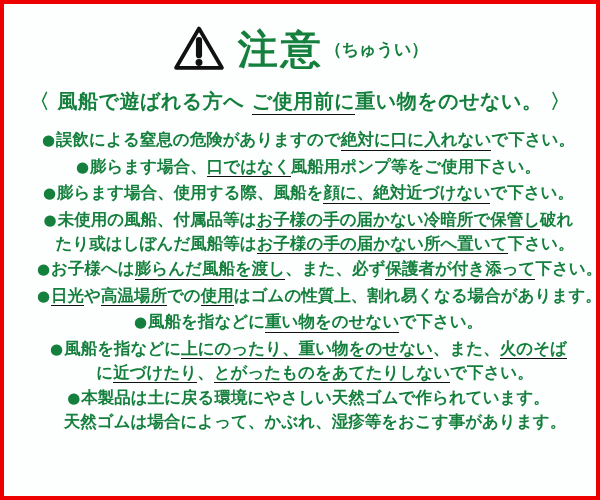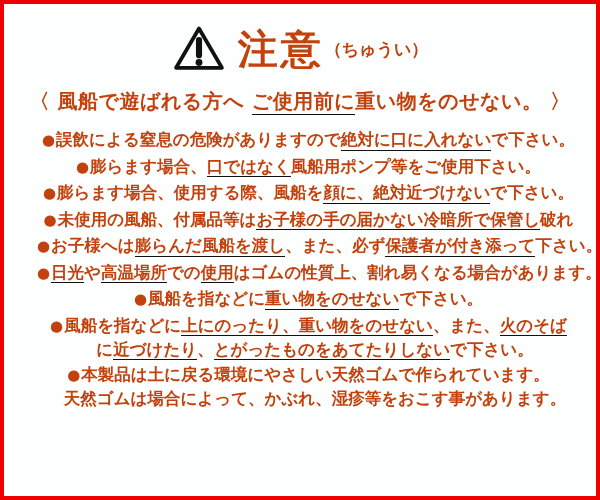--- a/index.html
+++ b/index.html
@@ -2,21 +2,21 @@
 <html><head>
 <meta charset="utf-8">
 <style>
   html,body { margin:0; padding:0; background:#fff; }
   * { box-sizing:border-box; }
   .sheet {
     position:relative;
     width:600px; height:500px;
     border:4px solid #ee0000;
     background:#fdfefe;
-    color:#c2410c;
+    color:#15803d;
     font-family:"DejaVu Sans", sans-serif;
     font-weight:bold;
     overflow:hidden;
   }
   .header {
     display:flex;
     align-items:center;
     justify-content:center;
     margin-top:18px;
     height:54px;
@@ -65,20 +65,21 @@
         <div class="line"><span class="bullet">●</span><span>誤飲による窒息の危険がありますので</span><span class="u">絶対に口に入れない</span><span>で下さい。</span></div>
       </div>
       <div class="item">
         <div class="line"><span class="bullet">●</span><span>膨らます場合、</span><span class="u">口ではなく</span><span>風船用ポンプ等をご使用下さい。</span></div>
       </div>
       <div class="item">
         <div class="line"><span class="bullet">●</span><span>膨らます場合、使用する際、風船を</span><span class="u">顔に、絶対近づけない</span><span>で下さい。</span></div>
       </div>
       <div class="item">
         <div class="line"><span class="bullet">●</span><span>未使用の風船、付属品等は</span><span class="u">お子様の手の届かない冷暗所で保管し</span><span>破れ</span></div>
+        <div class="line cont"><span>たり或はしぼんだ風船等は</span><span class="u">お子様の手の届かない所へ置いて</span><span>下さい。</span></div>
       </div>
       <div class="item">
         <div class="line"><span class="bullet">●</span><span>お子様へは</span><span class="u">膨らんだ風船を渡し</span><span>、また、必ず</span><span class="u">保護者が付き添って</span><span>下さい。</span></div>
       </div>
       <div class="item">
         <div class="line"><span class="bullet">●</span><span class="u">日光</span><span>や</span><span class="u">高温場所</span><span>での</span><span class="u">使用</span><span>はゴムの性質上、割れ易くなる場合があります。</span></div>
       </div>
       <div class="item">
         <div class="line"><span class="bullet">●</span><span>風船を指などに</span><span class="u">重い物をのせない</span><span>で下さい。</span></div>
       </div>

